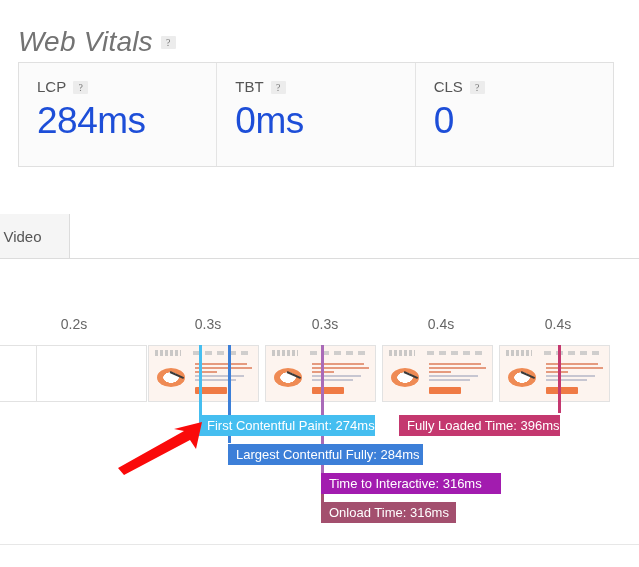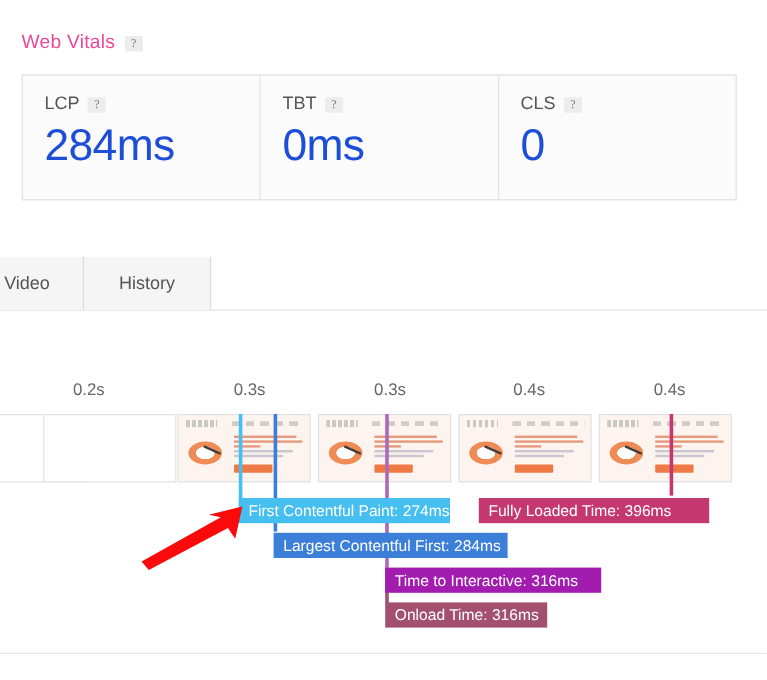--- a/index.html
+++ b/index.html
@@ -20,25 +20,26 @@
   
   #vitals-heading {
     position: absolute;
     left: 18px;
     top: 28px;
     display: flex;
     align-items: center;
     gap: 8px;
   }
   #vitals-heading .title {
-    font-size: 16px;
-    color: #ec4899;
+    font-size: 28px;
+    color: #737373;
     font-weight: 400;
     letter-spacing: .2px;
     line-height: 1;
+    font-style: italic;
   }
   .help-badge {
     display: inline-block;
     background: #ececec;
     color: #777;
     font-size: 10px;
     line-height: 13px;
     height: 13px;
     min-width: 11px;
     padding: 0 2px;
@@ -286,23 +287,20 @@
     </div>
     <div class="vital-value">0</div>
   </div>
 
 </div>
 
 <div id="tab-strip">
   <div class="tab" id="tab-video">
     <span>Video</span>
   </div>
-  <div class="tab" id="tab-history">
-    <span>History</span>
-  </div>
 </div>
 
 <div id="timeline-panel"></div>
 
 <div class="tick-label" style="left:44px">0.2s</div>
 <div class="tick-label" style="left:178px">0.3s</div>
 <div class="tick-label" style="left:295px">0.3s</div>
 <div class="tick-label" style="left:411px">0.4s</div>
 <div class="tick-label" style="left:528px">0.4s</div>
 
@@ -377,22 +375,22 @@
   <div class="mini-btn"></div>
 </div>
 
 <div class="marker-line" style="left:199px; top:345px; height:77px;  background:#45bef0"></div>
 <div class="marker-line" style="left:228px; top:345px; height:98px;  background:#3c7fd8"></div>
 <div class="marker-line" style="left:321px; top:345px; height:128px; background:#a96ab8"></div>
 <div class="marker-line" style="left:321px; top:473px; height:30px;  background:#a34f6e"></div>
 <div class="marker-line" style="left:558px; top:345px; height:68px;  background:#c4386f"></div>
 
 <div class="event-label" style="left:199px; top:415px; width:176px; background:#45bef0">First Contentful Paint: 274ms</div>
-<div class="event-label" style="left:399px; top:415px; width:192px; background:#c4386f">Fully Loaded Time: 396ms</div>
-<div class="event-label" style="left:228px; top:444px; width:195px; background:#3c7fd8">Largest Contentful First: 284ms</div>
+<div class="event-label" style="left:399px; top:415px; width:161px; background:#c4386f">Fully Loaded Time: 396ms</div>
+<div class="event-label" style="left:228px; top:444px; width:195px; background:#3c7fd8">Largest Contentful Fully: 284ms</div>
 <div class="event-label" style="left:321px; top:473px; width:180px; background:#a21caf">Time to Interactive: 316ms</div>
 <div class="event-label" style="left:321px; top:502px; width:135px; background:#a34f6e">Onload Time: 316ms</div>
 
 <svg id="annotation-arrow" viewBox="0 0 100 62">
   <path d="M8,53 L74,16 L64,14 L92,7 L86,34 L80,25 L14,60 Z" fill="#fa0a0a"></path>
 </svg>
 
 <div id="panel-bottom-rule"></div>
 
 </body></html>

